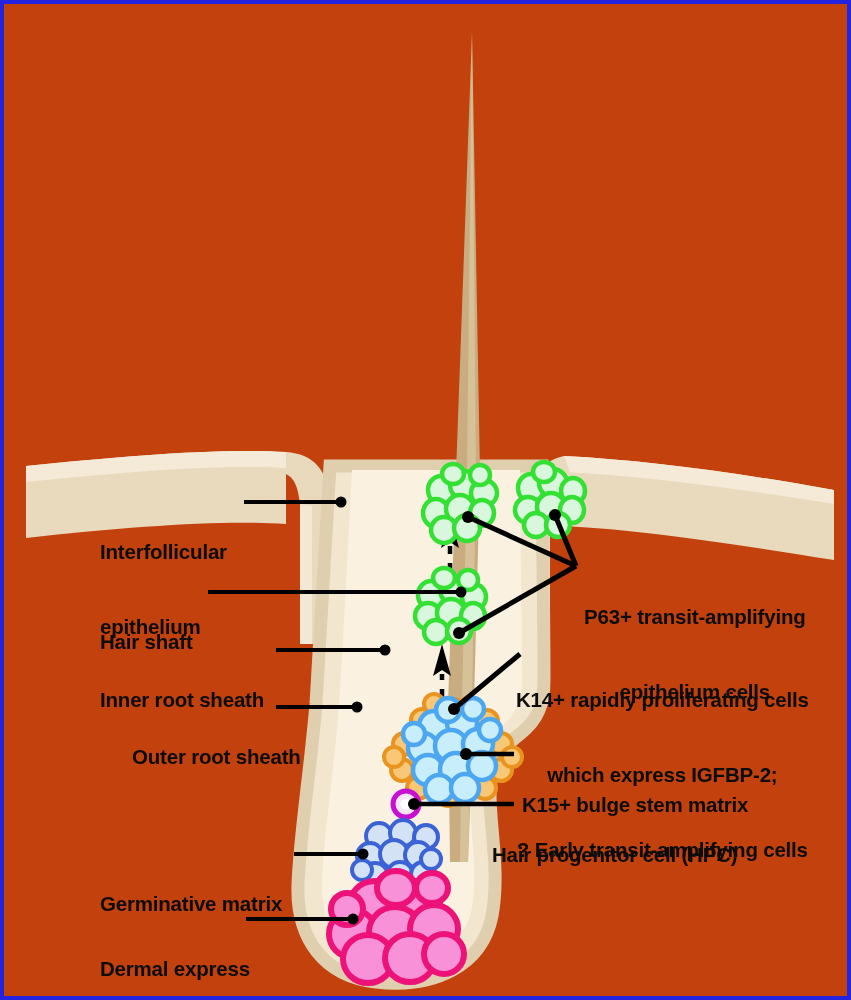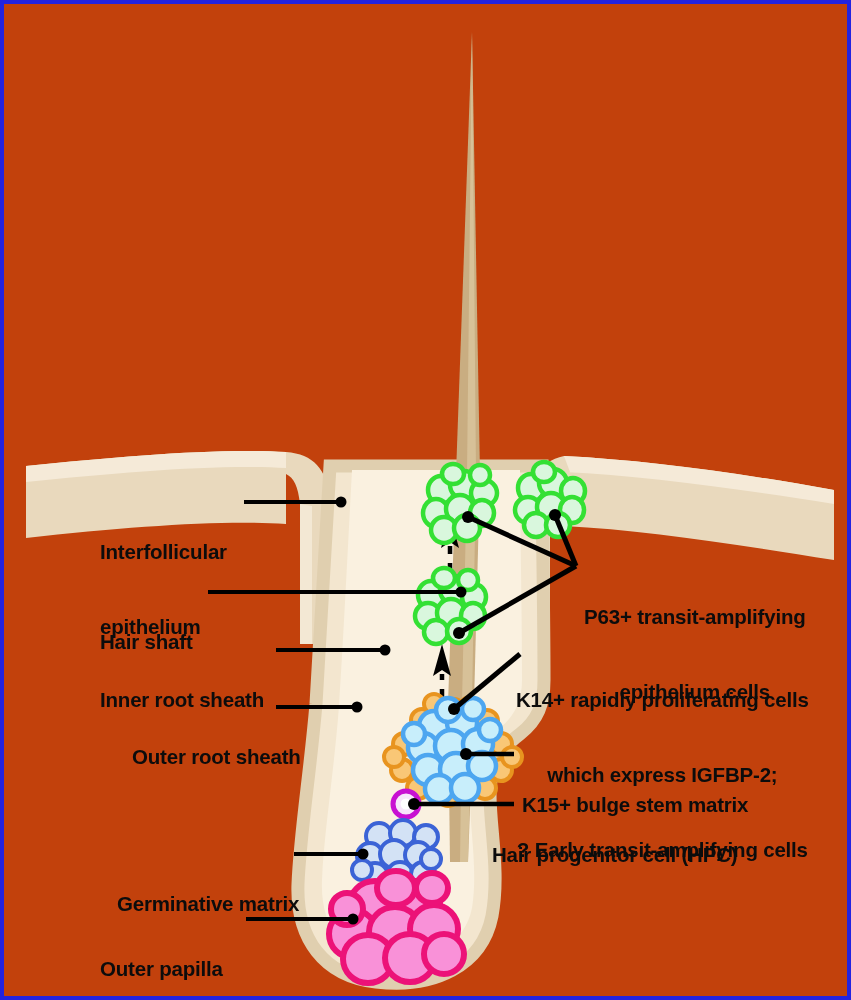--- a/index.html
+++ b/index.html
@@ -285,26 +285,26 @@
   </div>
 
   <div class="lbl lbl-left" style="left:96px; top:575px;">
     <div>Hair shaft</div>
   </div>
 
   <div class="lbl lbl-left" style="left:96px; top:690px;margin-left:32px;">
     <div>Outer root sheath</div>
   </div>
 
-  <div class="lbl lbl-left" style="left:96px; top:837px;margin-left:17px;">
+  <div class="lbl lbl-left" style="left:96px; top:837px;">
     <div>Germinative matrix</div>
   </div>
 
   <div class="lbl lbl-left" style="left:96px; top:902px;">
-    <div>Outer papilla</div>
+    <div>Dermal express</div>
   </div>
 
   <div class="lbl lbl-right" style="left:580px; top:550px;">
     <div>P63+ transit-amplifying</div>
     <div>epithelium cells</div>
   </div>
 
   <div class="lbl lbl-right" style="left:512px; top:633px;">
     <div>K14+ rapidly proliferating cells</div>
     <div>which express IGFBP-2;</div>

